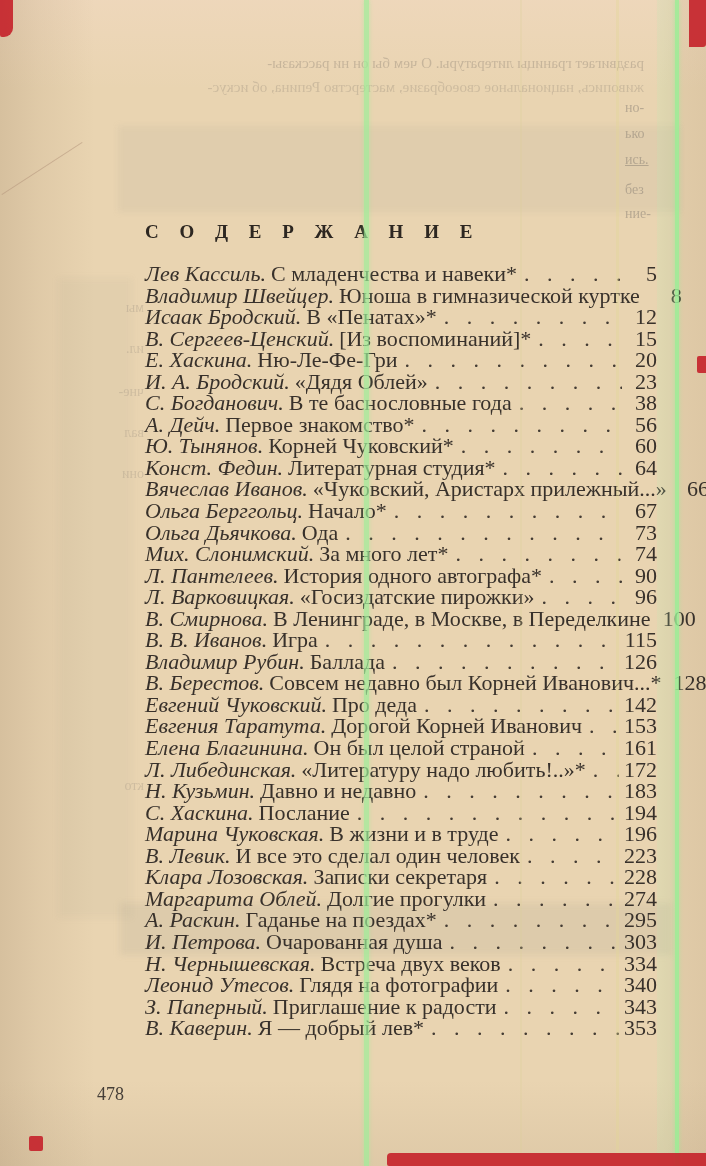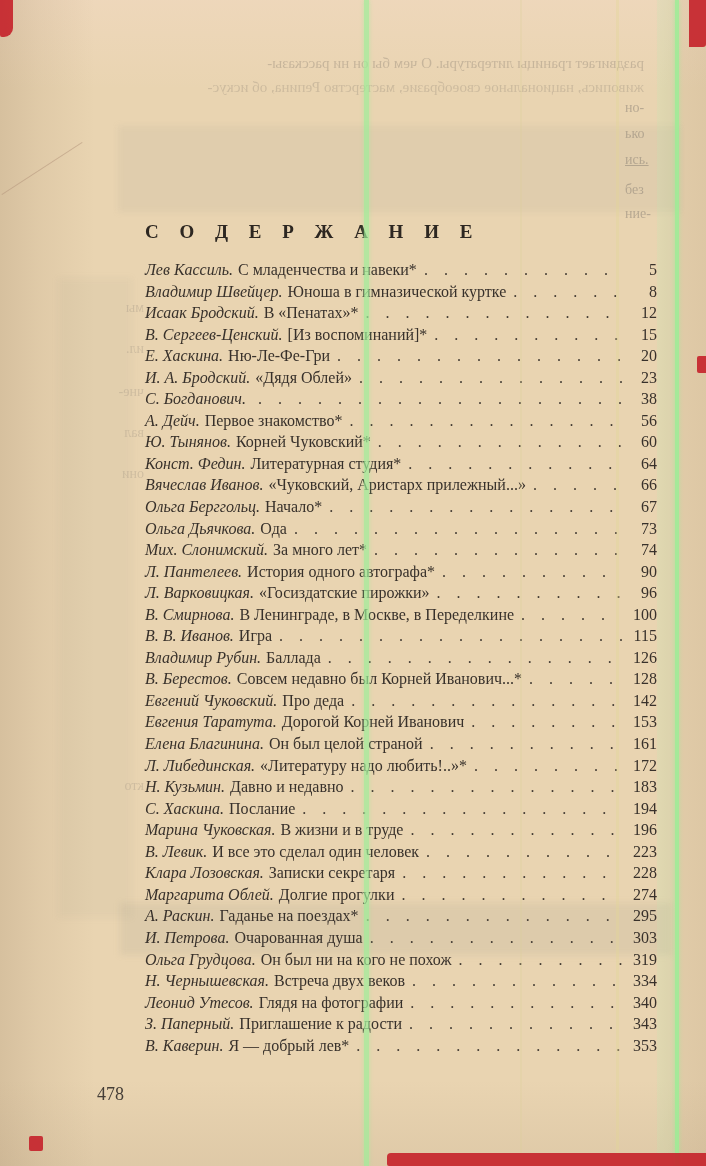--- a/index.html
+++ b/index.html
@@ -54,21 +54,21 @@
   .frag-left .frag:nth-child(3){position:absolute;top:384px;}
   .frag-left .frag:nth-child(4){position:absolute;top:425px;}
   .frag-left .frag:nth-child(5){position:absolute;top:466px;}
   .frag-left .frag:nth-child(6){position:absolute;top:778px;}
   
   .toc-heading{
     position:absolute;left:145px;top:221px;width:512px;margin:0;
     text-align:left;font-size:19px;font-weight:bold;letter-spacing:8px;
     color:#2d2721;
   }
-  .entries{position:absolute;left:145px;top:261px;width:512px;font-size:16px;}
+  .entries{position:absolute;left:145px;top:261px;width:512px;font-size:22px;}
   .entry{display:flex;align-items:baseline;height:21.55px;white-space:nowrap;}
   .entry .author{font-style:italic;margin-right:5px;flex:none;}
   .entry .title{flex:none;}
   .entry .leader{
     flex:1;min-width:0;overflow:hidden;margin:0 5px 0 7px;
     letter-spacing:6px;color:#443c34;
   }
   .entry .leader::after{
     content:". . . . . . . . . . . . . . . . . . . . . . . . . . . . . . . . . . . . . . . . . . . . . .";
   }
@@ -138,20 +138,21 @@
       <span class="pg">20</span>
     </div>
       <div class="entry">
       <span class="author">И. А. Бродский.</span>
       <span class="title">«Дядя Облей»</span>
       <span class="leader"></span>
       <span class="pg">23</span>
     </div>
       <div class="entry">
       <span class="author">С. Богданович.</span>
+      <span class="title">В те баснословные года</span>
       <span class="leader"></span>
       <span class="pg">38</span>
     </div>
       <div class="entry">
       <span class="author">А. Дейч.</span>
       <span class="title">Первое знакомство*</span>
       <span class="leader"></span>
       <span class="pg">56</span>
     </div>
       <div class="entry">
@@ -290,26 +291,20 @@
       <span class="author">А. Раскин.</span>
       <span class="title">Гаданье на поездах*</span>
       <span class="leader"></span>
       <span class="pg">295</span>
     </div>
       <div class="entry">
       <span class="author">И. Петрова.</span>
       <span class="title">Очарованная душа</span>
       <span class="leader"></span>
       <span class="pg">303</span>
-    </div>
-      <div class="entry">
-      <span class="author">Ольга Грудцова.</span>
-      <span class="title">Он был ни на кого не похож</span>
-      <span class="leader"></span>
-      <span class="pg">319</span>
     </div>
       <div class="entry">
       <span class="author">Н. Чернышевская.</span>
       <span class="title">Встреча двух веков</span>
       <span class="leader"></span>
       <span class="pg">334</span>
     </div>
       <div class="entry">
       <span class="author">Леонид Утесов.</span>
       <span class="title">Глядя на фотографии</span>

